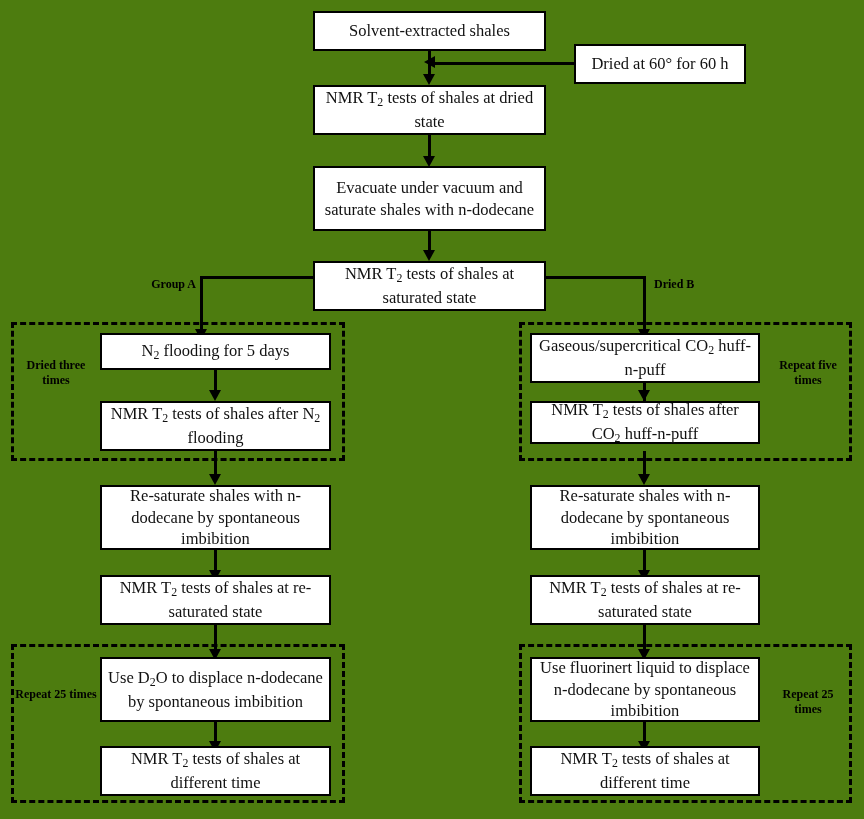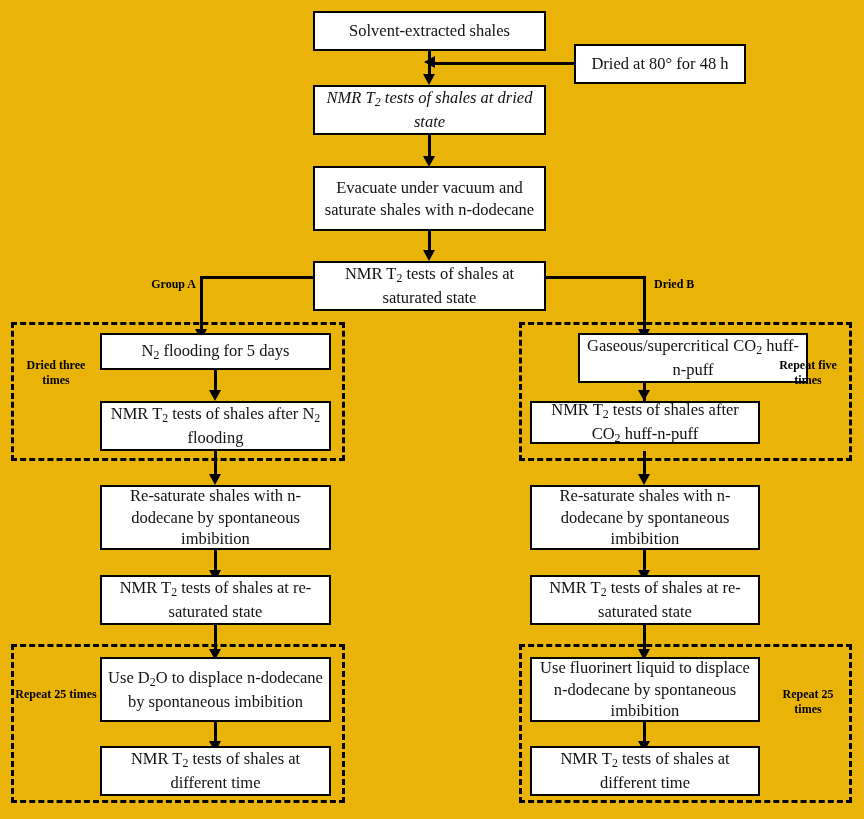--- a/index.html
+++ b/index.html
@@ -4,21 +4,21 @@
 <style>
   html, body {
     margin: 0;
     padding: 0;
     background: #ffffff;
   }
   #page {
     position: relative;
     width: 864px;
     height: 819px;
-    background: #eab308;
+    background: #4d7c0f;
     font-family: "Liberation Serif", "DejaVu Serif", serif;
     overflow: hidden;
   }
   
   .box {
     position: absolute;
     box-sizing: border-box;
     border: 2px solid #000000;
     background: #ffffff;
     display: flex;
@@ -86,30 +86,30 @@
 </head>
 <body>
 
 <div id="page">
 
   <div class="box" style="left:313px; top:11px; width:233px; height:40px;">
     <span class="txt">Solvent-extracted shales</span>
   </div>
 
   <div class="box" style="left:574px; top:44px; width:172px; height:40px;">
-    <span class="txt">Dried at 80° for 48 h</span>
+    <span class="txt">Dried at 60° for 60 h</span>
   </div>
 
   <div class="hline" style="left:430px; top:62px; width:146px;"></div>
   <div class="arrowleft" style="left:424px; top:55.5px;"></div>
 
   <div class="vline" style="left:428px; top:51px; height:26px;"></div>
   <div class="arrowdown" style="left:423px; top:74px;"></div>
 
-  <div class="box" style="left:313px; top:85px; width:233px; height:50px;font-style:italic;">
+  <div class="box" style="left:313px; top:85px; width:233px; height:50px;">
     <span class="txt">NMR T<sub>2</sub> tests of shales at dried state</span>
   </div>
 
   <div class="vline" style="left:428px; top:135px; height:24px;"></div>
   <div class="arrowdown" style="left:423px; top:156px;"></div>
 
   <div class="box" style="left:313px; top:166px; width:233px; height:65px;">
     <span class="txt">Evacuate under vacuum and saturate shales with n-dodecane</span>
   </div>
 
@@ -175,21 +175,21 @@
   <div class="arrowdown" style="left:209px; top:741px;"></div>
 
   <div class="box" style="left:100px; top:746px; width:231px; height:50px;">
     <span class="txt">NMR T<sub>2</sub> tests of shales at different time</span>
   </div>
 
   <div class="dashed" style="left:519px; top:322px; width:333px; height:139px;"></div>
 
   <div class="blabel multi" style="left:768px; top:358px; width:80px;">Repeat five times</div>
 
-  <div class="box" style="left:530px; top:333px; width:230px; height:50px;margin-left:48px;">
+  <div class="box" style="left:530px; top:333px; width:230px; height:50px;">
     <span class="txt">Gaseous/supercritical CO<sub>2</sub> huff-n-puff</span>
   </div>
 
   <div class="vline" style="left:643px; top:383px; height:18px;"></div>
   <div class="arrowdown" style="left:638px; top:390px;"></div>
 
   <div class="box" style="left:530px; top:401px; width:230px; height:43px;">
     <span class="txt">NMR T<sub>2</sub> tests of shales after CO<sub>2</sub> huff-n-puff</span>
   </div>
 

